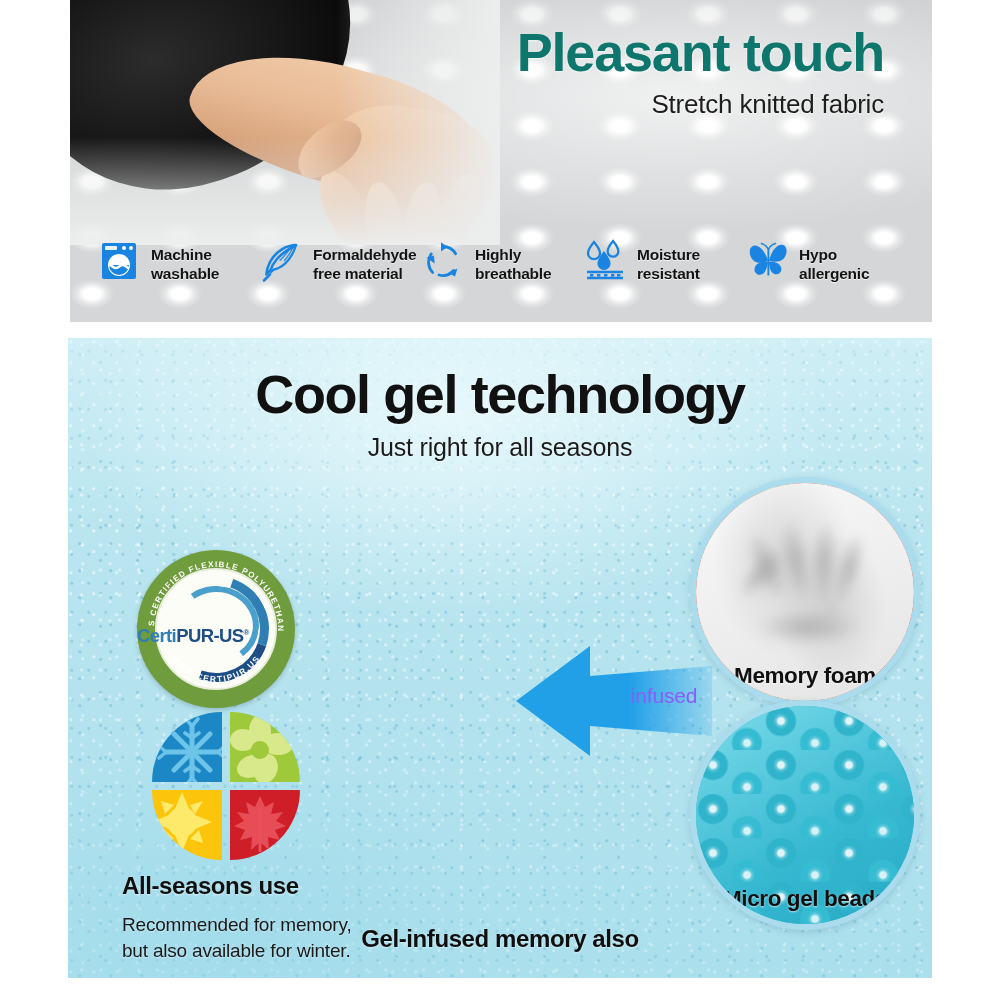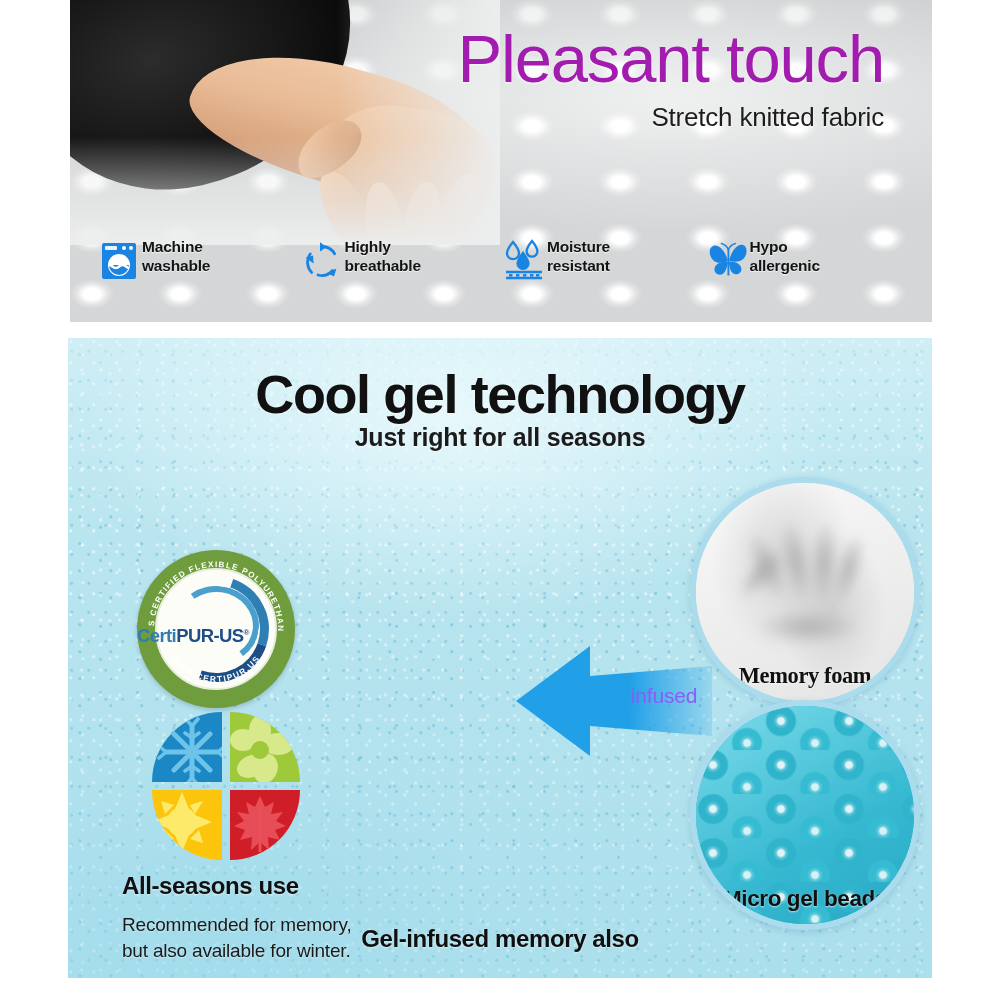--- a/index.html
+++ b/index.html
@@ -74,35 +74,35 @@
     position:absolute;inset:0;
     background:
       linear-gradient(180deg, rgba(255,255,255,0) 56%, rgba(236,237,237,.55) 80%, rgba(236,237,237,1) 100%),
       linear-gradient(90deg, rgba(255,255,255,0) 62%, rgba(236,237,237,.6) 86%, rgba(236,237,237,1) 100%);
   }
 
   #top-heading{
     position:absolute;right:48px;top:24px;text-align:right;
   }
   #top-heading .h1{
-    font-size:67px;font-weight:400;color:#a21caf;letter-spacing:-1.2px;line-height:1.05;
+    font-size:54px;font-weight:700;color:#0f766e;letter-spacing:-1.2px;line-height:1.05;
     text-shadow:0 1px 2px rgba(255,255,255,.75);
   }
   #top-heading .sub{
     margin-top:8px;font-size:26px;color:#1d1d1d;font-weight:400;letter-spacing:-.2px;
     text-shadow:0 1px 2px rgba(255,255,255,.75);
   }
 
   
   #feature-strip{
     position:absolute;left:0;right:0;bottom:30px;height:62px;
     display:flex;align-items:center;padding:0 26px;box-sizing:border-box;
   }
   .feature{
-    flex:1;display:flex;align-items:flex-start;
+    flex:1;display:flex;align-items:flex-end;gap:9px;
   }
   .feature .ficon{width:46px;height:46px;flex:0 0 46px;position:relative;}
   .feature .flabel{
     font-size:15.5px;line-height:1.22;color:#131313;font-weight:700;letter-spacing:-.2px;
     text-shadow:0 1px 1px rgba(255,255,255,.8);
   }
   .feature .flabel .l2{display:block;}
 
   
   #bottom-panel{
@@ -130,23 +130,22 @@
   }
 
   #bottom-heading{
     position:absolute;left:0;right:0;top:28px;text-align:center;
   }
   #bottom-heading .h1{
     font-size:54px;font-weight:700;color:#111;letter-spacing:-1.4px;line-height:1.05;
     text-shadow:0 1px 2px rgba(255,255,255,.55);
   }
   #bottom-heading .sub{
-    font-size:25px;color:#1b1b1b;letter-spacing:-.2px;
+    margin-top:10px;font-size:25px;color:#1b1b1b;letter-spacing:-.2px;
     text-shadow:0 1px 2px rgba(255,255,255,.5);
-    font-weight:bold;
   }
 
   
   #certipur-badge{
     position:absolute;left:137px;top:550px;width:158px;height:158px;border-radius:50%;
     background:#6f9c3c;box-shadow:0 2px 5px rgba(0,0,0,.18);
   }
   #certipur-badge .ring-in{
     position:absolute;left:18px;top:18px;right:18px;bottom:18px;border-radius:50%;
     background:#fdfdf8;border:2px solid #e8eddc;
@@ -183,21 +182,21 @@
   .q-spring{left:78px;top:0;background:#9ec93a;border-radius:0 100% 0 0;}
   .q-summer{left:0;top:78px;background:#fcc50c;border-radius:0 0 0 100%;}
   .q-autumn{left:78px;top:78px;background:#cf1e28;border-radius:0 0 100% 0;}
   .sym{position:absolute;}
 
   
   .photo-circle{
     position:absolute;border-radius:50%;overflow:hidden;
     border:6px solid #aadcee;box-shadow:0 2px 7px rgba(30,90,120,.18);
   }
-  #memory-foam-circle{left:690px;top:477px;width:218px;height:218px;background:#fef9c3;font-family:Liberation Serif, serif;}
+  #memory-foam-circle{left:690px;top:477px;width:218px;height:218px;background:#c2410c;}
   #memory-foam-circle .mf-tex{
     position:absolute;inset:-10%;
     background:
       radial-gradient(ellipse 40% 55% at 42% 38%, rgba(190,190,190,.55), rgba(190,190,190,0) 68%),
       radial-gradient(ellipse 30% 42% at 60% 56%, rgba(182,182,182,.5), rgba(182,182,182,0) 70%),
       linear-gradient(160deg,#fbfbfb 0%,#efefef 48%,#e2e2e2 100%);
   }
   .mf-fing{
     position:absolute;background:radial-gradient(ellipse at 50% 50%, rgba(168,168,168,.75), rgba(168,168,168,0) 72%);
     border-radius:50%;filter:blur(4px);
@@ -282,20 +281,34 @@
             <path d="M13 27a10 10 0 0 0 20 0z" fill="#1a84e2"></path>
             <path d="M13 27c3.4 0 3.4 3 6.8 3s3.4-3 6.8-3 3.4 3 6.4 3" fill="none" stroke="#ffffff" stroke-width="2.6"></path>
           </svg>
         </span>
         <span class="flabel">
           <span>Machine</span>
           <span class="l2">washable</span>
         </span>
       </div>
 
+      <div class="feature">
+        <span class="ficon">
+          <svg viewBox="0 0 46 46" width="46" height="46">
+            <path d="M38 7c-9 0-20 6-26 17-2.6 4.8-3.4 9.4-3.6 12.4l4-4c1-3 3-7.4 6.6-11.4C23 16 31 11 38 7z" fill="none" stroke="#1a84e2" stroke-width="2.6" stroke-linejoin="round"></path>
+            <path d="M38 7c-2 7-6 14-11 18.6-4 3.6-8.4 5.4-11.4 6l-3.2 3.2" fill="none" stroke="#1a84e2" stroke-width="2.2"></path>
+            <path d="M31 12c-3 4-6 7.6-9.4 10.6M35 9.5c-2.4 5-5.4 9.6-9 13.4" fill="none" stroke="#1a84e2" stroke-width="1.5" opacity=".85"></path>
+            <path d="M12 36.4 6 42.5" fill="none" stroke="#1a84e2" stroke-width="2.6" stroke-linecap="round"></path>
+          </svg>
+        </span>
+        <span class="flabel">
+          <span>Formaldehyde</span>
+          <span class="l2">free material</span>
+        </span>
+      </div>
 
       <div class="feature">
         <span class="ficon">
           <svg viewBox="0 0 46 46" width="46" height="46">
             <g fill="none" stroke="#1a84e2" stroke-width="2.8" stroke-linecap="round">
               <path d="M23 8.5a14.5 14.5 0 0 1 12.6 7.3"></path>
               <path d="M33.6 32.5A14.5 14.5 0 0 1 19 37"></path>
               <path d="M12.6 34.4A14.5 14.5 0 0 1 11.2 16"></path>
             </g>
             <path d="M21 4.2 27.6 9 21 13.4z" fill="#1a84e2"></path>

